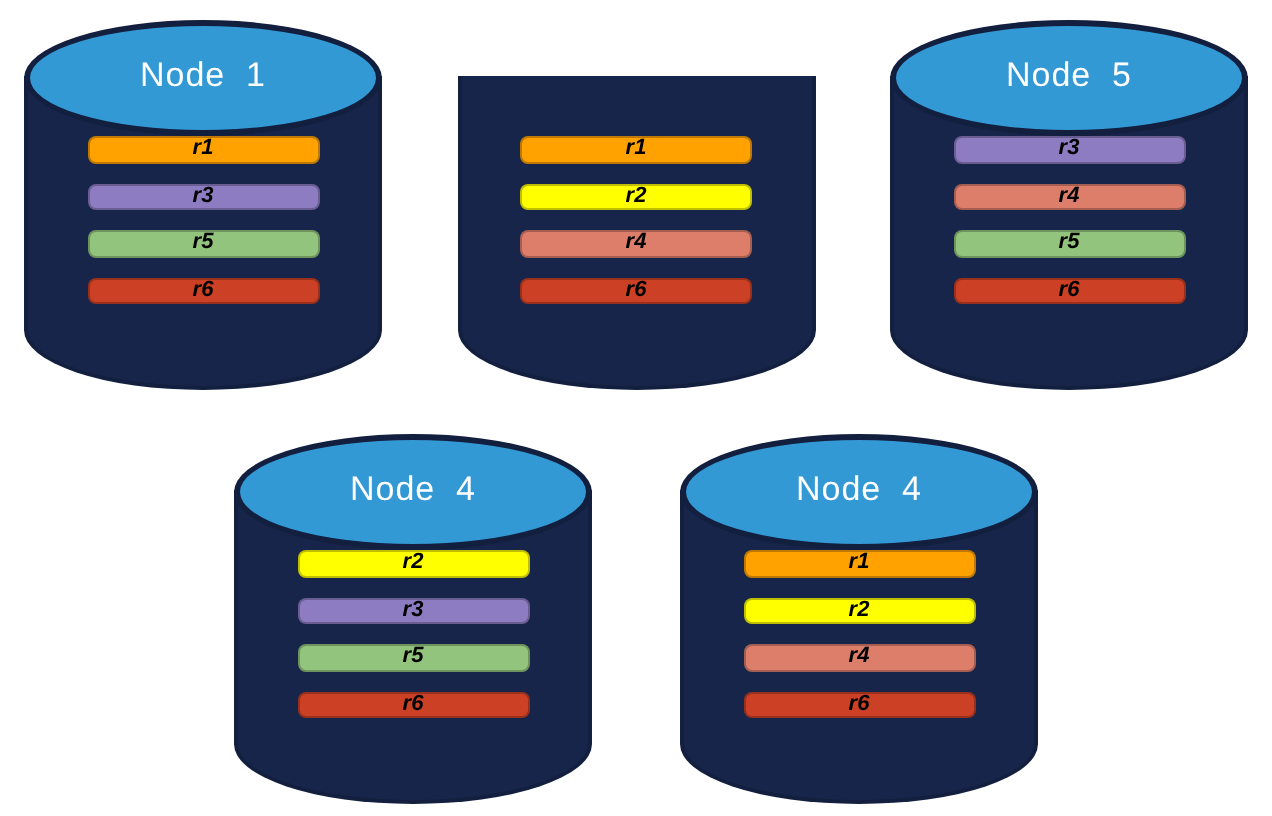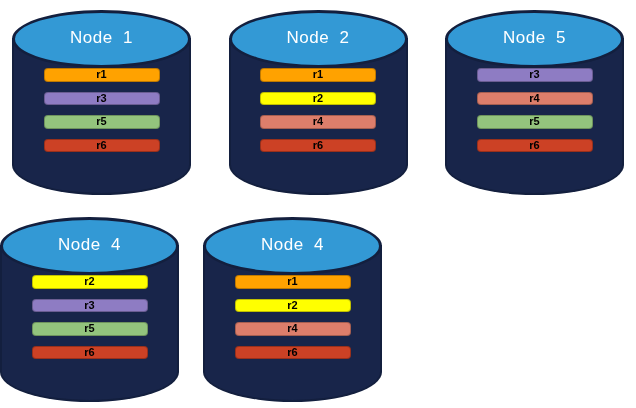--- a/index.html
+++ b/index.html
@@ -6,21 +6,21 @@
   *{box-sizing:border-box;}
   .canvas{
     position:relative;
     width:636px;height:408px;
     background:#ffffff;
     font-family:"Liberation Sans", sans-serif;
     overflow:hidden;
   }
   .row{position:absolute;left:0;width:636px;display:flex;}
   .row-top{top:10px;padding:0 12px;justify-content:space-between;}
-  .row-bottom{top:217px;justify-content:flex-start;gap:24px;}
+  .row-bottom{top:217px;justify-content:center;gap:44px;}
   .cyl{position:relative;width:179px;height:185px;flex:0 0 auto;}
   .cyl-body{
     position:absolute;top:28px;left:0;width:100%;height:157px;
     background:var(--body,#18254A);
     border:2px solid var(--edge,#131F3E);
     border-top:none;
     border-radius:0 0 50% 50% / 0 0 30px 30px;
   }
   .cyl-top{
     position:absolute;top:0;left:0;width:100%;height:58px;
@@ -43,20 +43,21 @@
     z-index:3;
   }
   .bar{
     width:116px;height:13.5px;
     margin-bottom:10px;
     border-radius:4px;
     border:1px solid rgba(0,0,0,0.25);
     display:flex;align-items:center;justify-content:center;
     font-size:11px;font-weight:bold;color:#000000;
     line-height:1;
+    font-style:italic;
   }
 </style>
 </head>
 <body>
 
 <div class="canvas">
 
   <div class="row row-top">
 
     <div class="cyl">
@@ -67,23 +68,20 @@
       <div class="bars">
         <div class="bar" style="background: rgb(255, 162, 0);">r1</div>
         <div class="bar" style="background: rgb(142, 124, 195);">r3</div>
         <div class="bar" style="background: rgb(147, 196, 125);">r5</div>
         <div class="bar" style="background: rgb(204, 65, 37);">r6</div>
       </div>
     </div>
 
     <div class="cyl">
       <div class="cyl-body"></div>
-      <div class="cyl-top">
-        <span class="cyl-title">Node  2</span>
-      </div>
       <div class="bars">
         <div class="bar" style="background: rgb(255, 162, 0);">r1</div>
         <div class="bar" style="background: rgb(255, 255, 0);">r2</div>
         <div class="bar" style="background: rgb(221, 126, 107);">r4</div>
         <div class="bar" style="background: rgb(204, 65, 37);">r6</div>
       </div>
     </div>
 
     <div class="cyl">
       <div class="cyl-body"></div>

